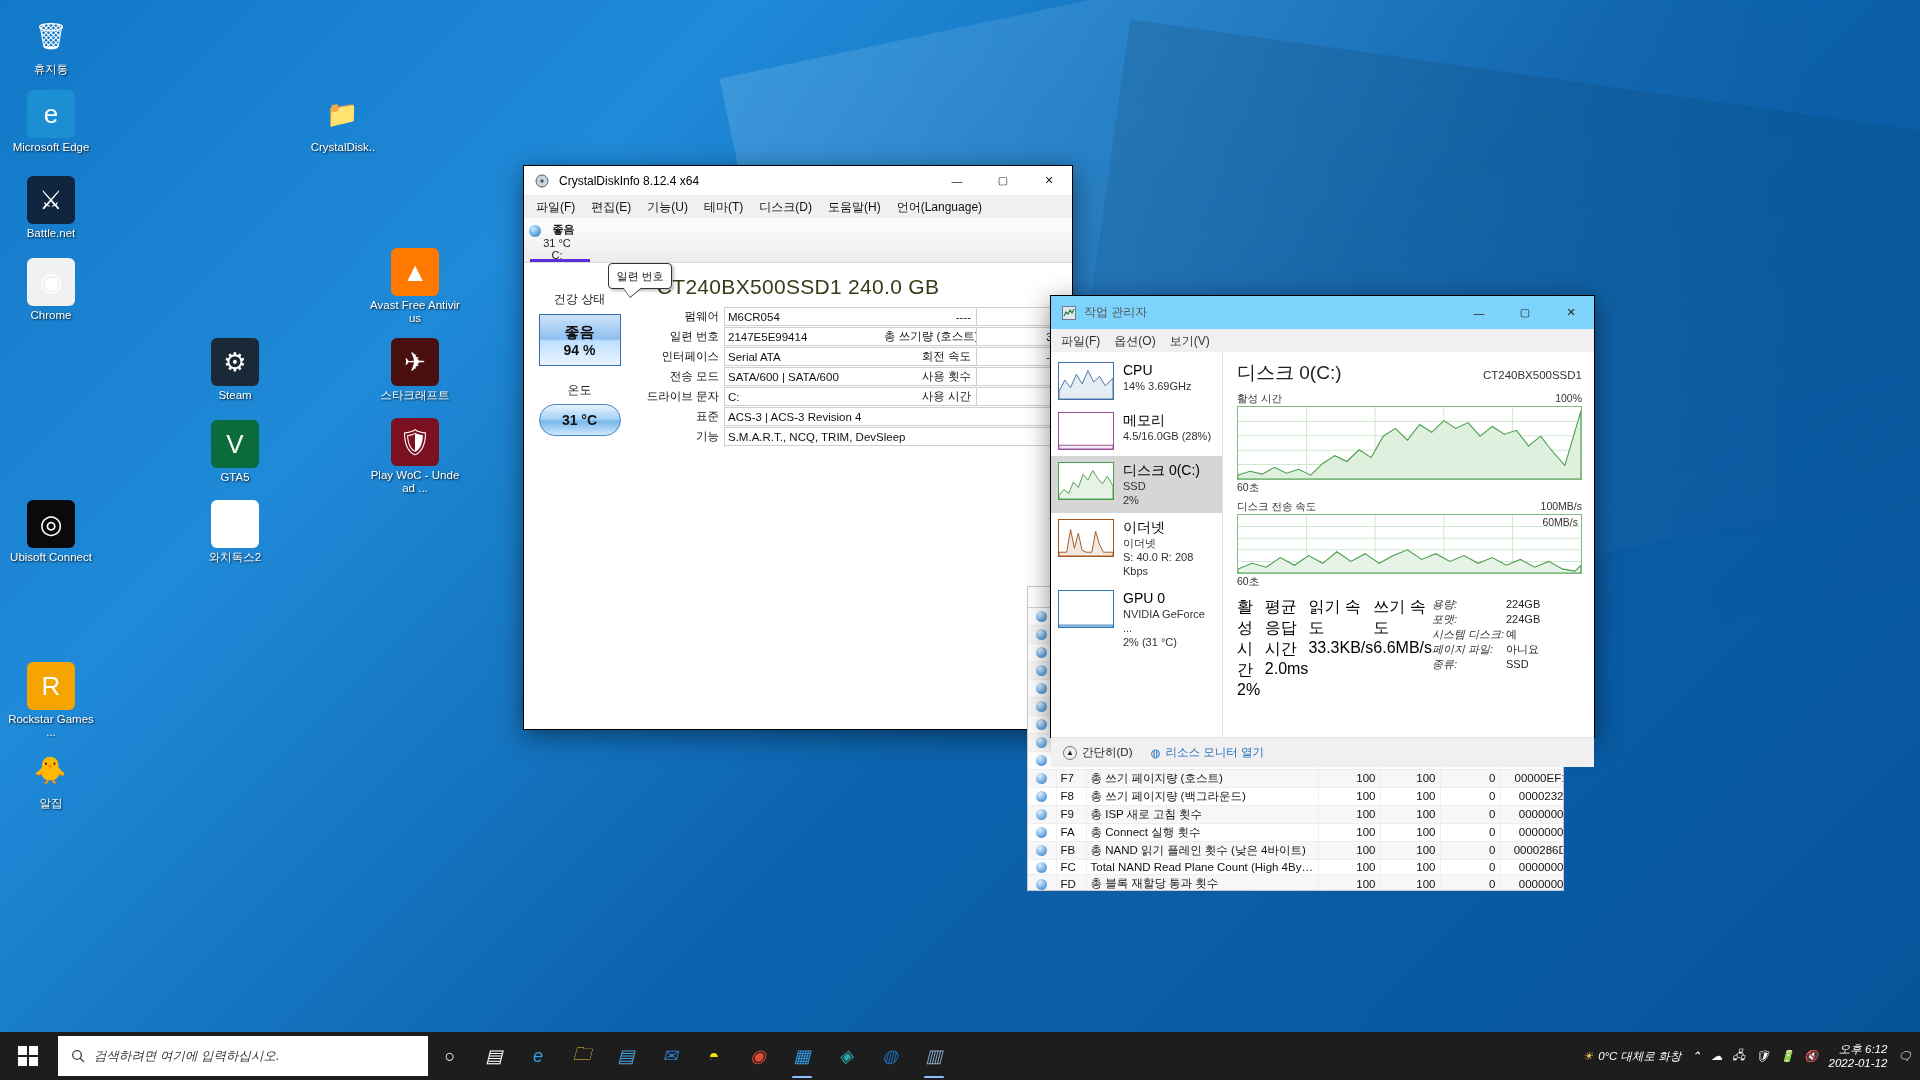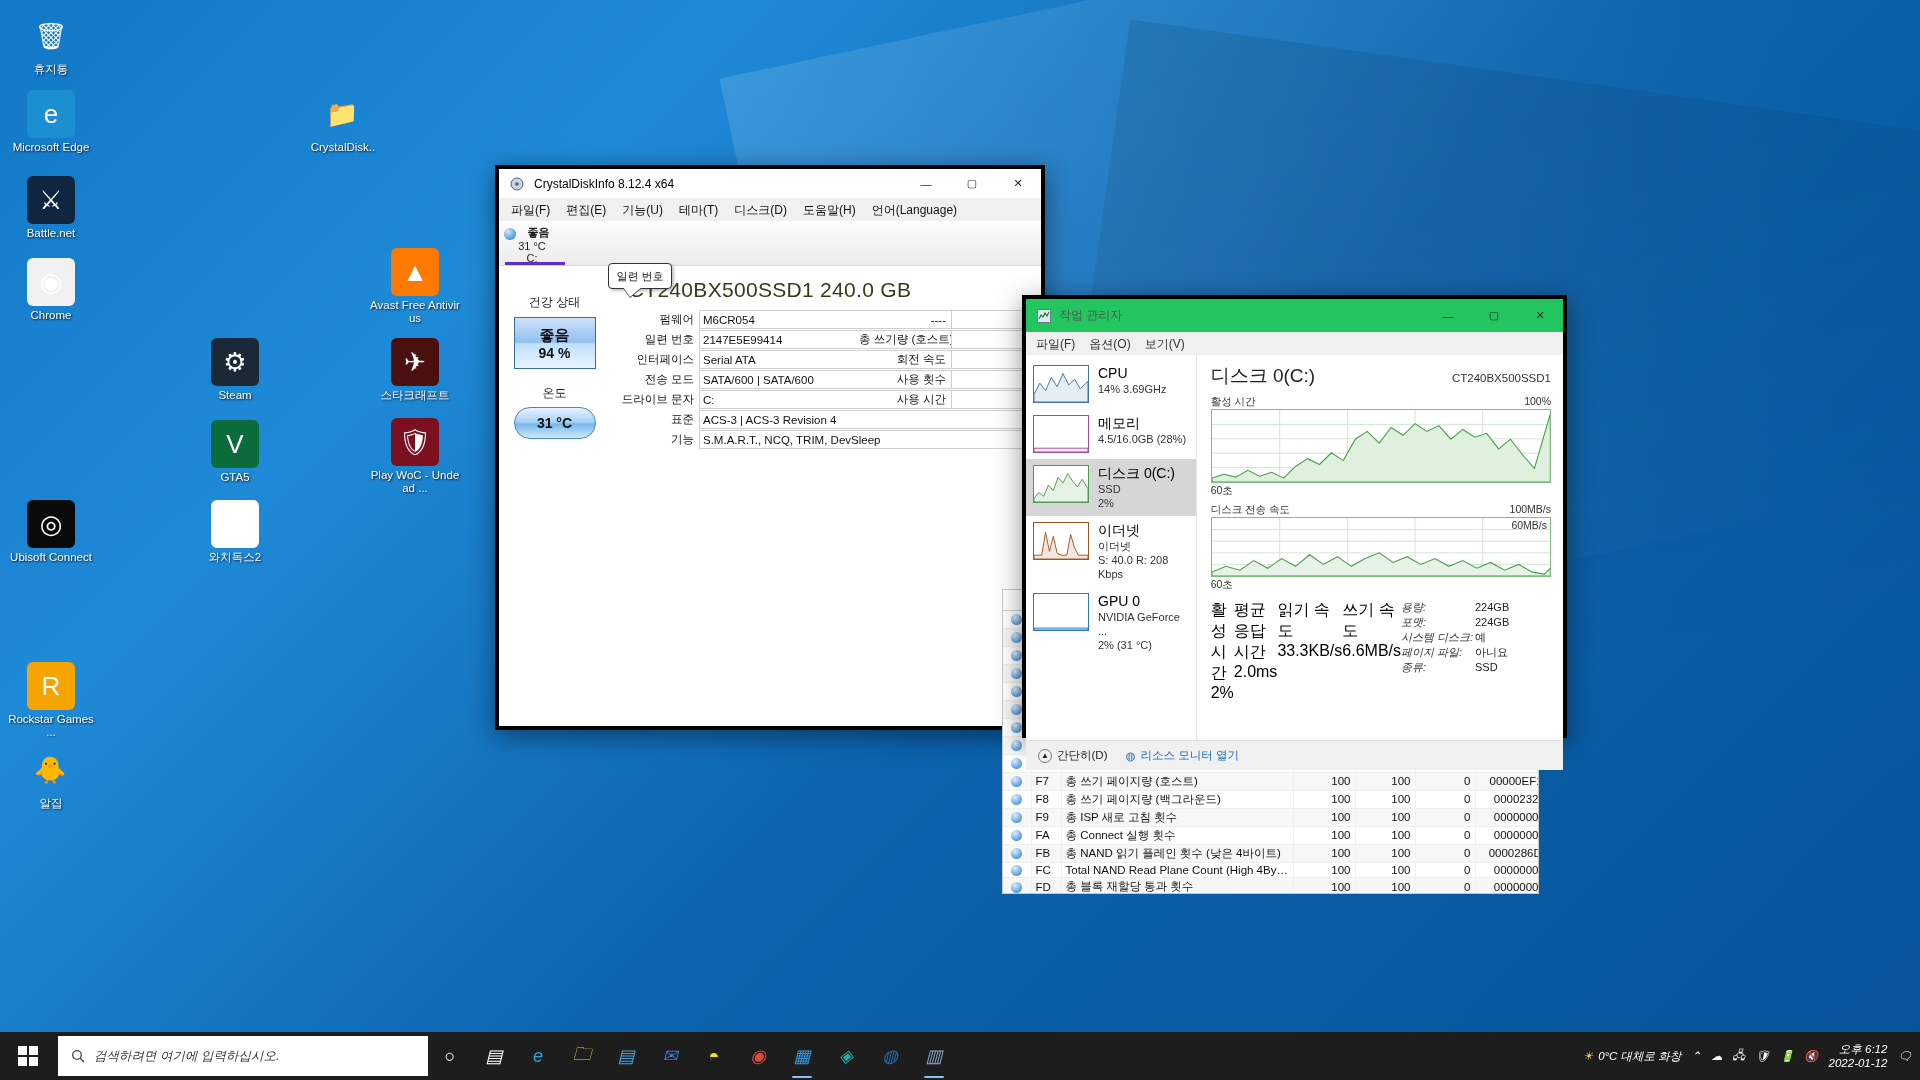--- a/index.html
+++ b/index.html
@@ -19,22 +19,22 @@
      transform:rotate(8deg);}
 
   
   .desk-icon{position:absolute;width:90px;text-align:center;cursor:default;}
   .desk-icon .glyph{width:48px;height:48px;margin:0 auto 3px;display:flex;align-items:center;justify-content:center;
      border-radius:6px;font-size:26px;color:#fff;position:relative;}
   .desk-icon .lbl{font-size:11.5px;color:#fff;line-height:13px;text-shadow:1px 1px 2px rgba(0,0,0,.85);
      word-break:break-all;}
 
   
-  .win{position:absolute;background:#f0f0f0;border:4px solid #000000;
-       box-shadow:0 6px 24px rgba(0,0,0,.45);}
+  .win{position:absolute;background:#f0f0f0;border:1px solid #000000;
+       box-shadow:0 6px 24px rgba(0,0,0,.45);margin-left:28px;}
   .titlebar{height:30px;display:flex;align-items:center;background:#fff;border-bottom:1px solid #eee;}
   .titlebar .tb-icon{width:18px;height:18px;margin:0 8px 0 9px;display:flex;align-items:center;justify-content:center;font-size:13px;}
   .titlebar .tb-title{font-size:12px;color:#000;flex:1;}
   .tb-btns{display:flex;height:30px;}
   .tb-btn{width:46px;height:30px;display:flex;align-items:center;justify-content:center;font-size:11px;color:#222;}
 
   .menubar{height:22px;display:flex;align-items:center;background:#f0f0f0;padding-left:5px;gap:2px;}
   .menubar .mi{font-size:12px;color:#111;padding:2px 7px;}
 
   
@@ -92,21 +92,21 @@
   .smart tr.alt td{background:#f7f7f7;}
   .smart td.num{text-align:right;}
   .smart td.dot{text-align:center;padding:0;}
   .sdot{display:inline-block;width:11px;height:11px;border-radius:50%;vertical-align:middle;
      background:radial-gradient(circle at 35% 28%,#ddefff,#6aa9e0 60%,#3f7fc0);}
   .c-id{width:30px;} .c-nm{width:232px;} .c-cur{width:62px;} .c-wor{width:60px;} .c-thr{width:60px;} .c-raw{width:100px;}
   .c-dt{width:28px;}
 
   
   #tm{left:1022px;top:295px;width:545px;height:443px;background:#f0f0f0;}
-  .tm-title{height:34px;display:flex;align-items:center;background:#22c55e;}
+  .tm-title{height:34px;display:flex;align-items:center;background:#7dd3fc;}
   .tm-title .tb-icon{width:16px;height:16px;margin:0 7px 0 10px;font-size:12px;}
   .tm-title .tb-title{font-size:12px;color:#555;}
   .tm-menu{height:22px;display:flex;align-items:center;padding-left:10px;gap:14px;background:#f0f0f0;}
   .tm-menu .mi{font-size:12px;color:#333;}
   .tm-tabs{height:24px;display:flex;align-items:flex-end;padding-left:8px;border-bottom:1px solid #d0d0d0;background:#f0f0f0;}
   .tm-tab{font-size:12px;color:#222;padding:3px 7px 4px;border:1px solid transparent;border-bottom:none;}
   .tm-tab.active{background:#fff;border-color:#d0d0d0;position:relative;top:1px;}
   .tm-content{display:flex;height:385px;background:#fff;}
   .tm-side{width:172px;background:#fff;border-right:1px solid #e3e3e3;padding-top:4px;}
   .tm-item{display:flex;gap:9px;padding:6px 7px;align-items:flex-start;}

